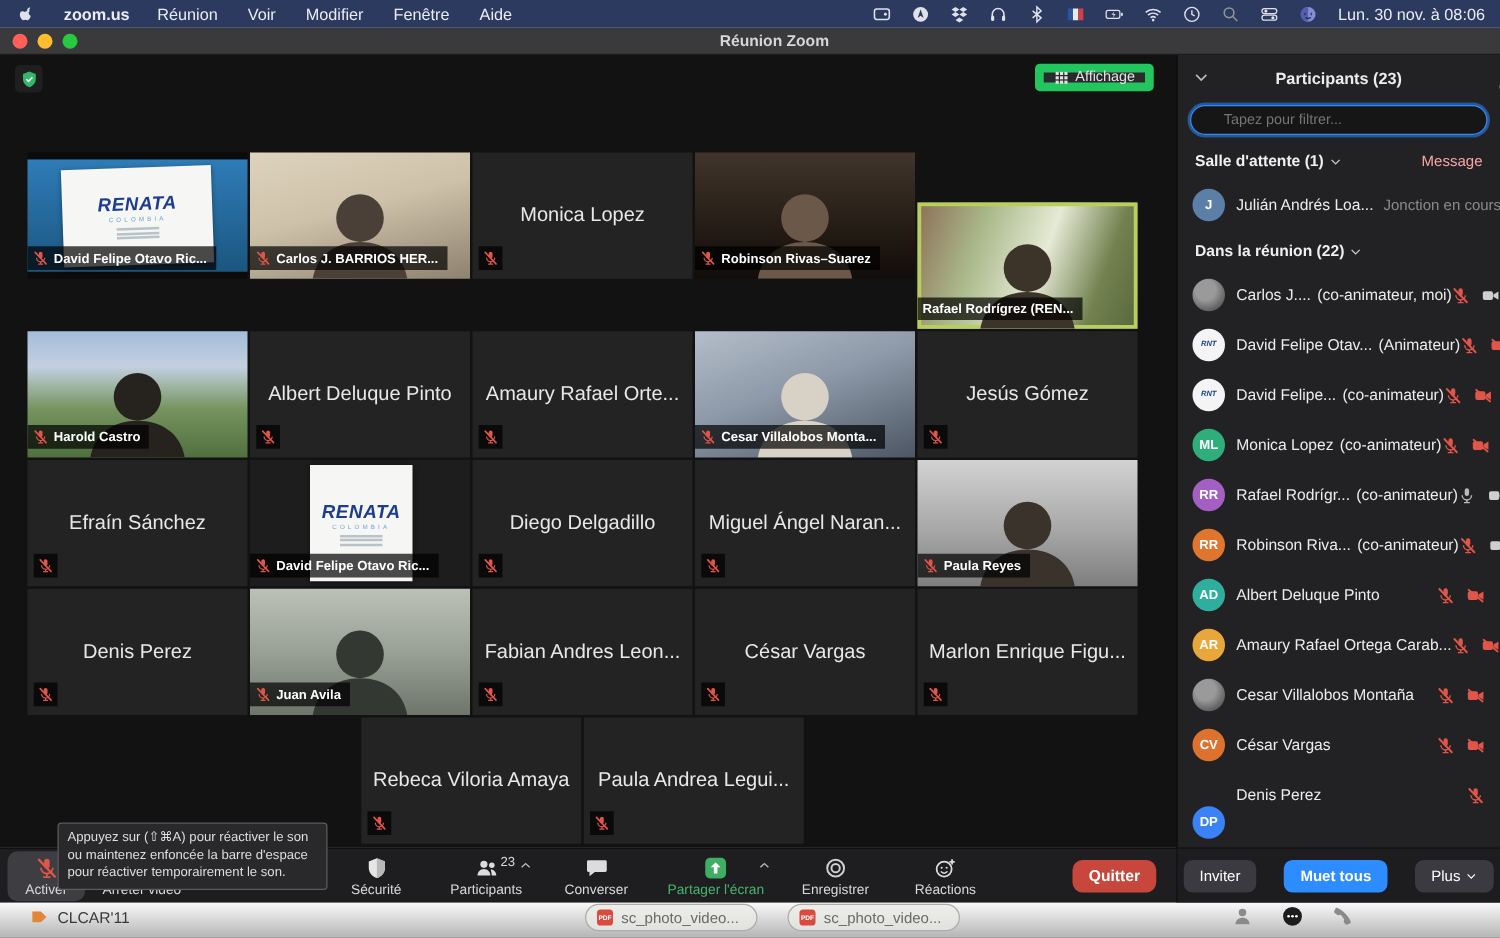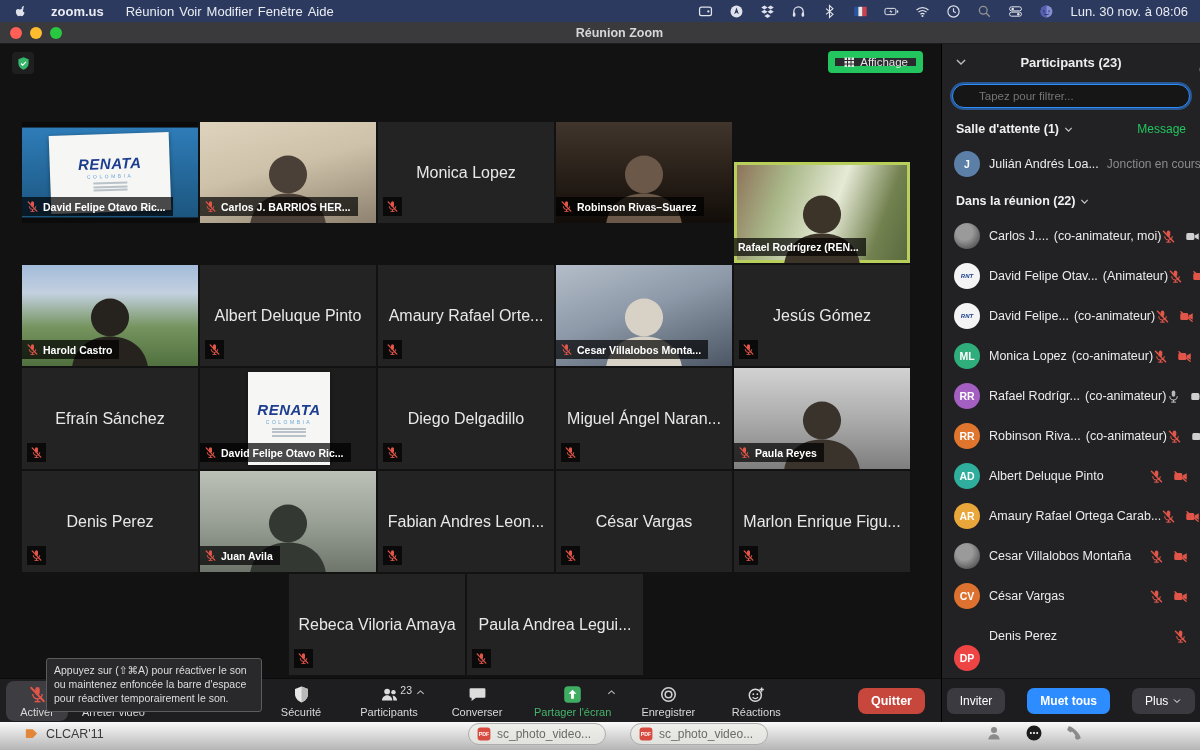--- a/index.html
+++ b/index.html
@@ -93,21 +93,21 @@
   .p-header { height:36px; display:flex; align-items:center; justify-content:center; position:relative; }
   .p-header .chev { position:absolute; left:12px; top:11px; width:14px; height:14px; color:#bbb; cursor:pointer;}
   .p-title { color:#ededed; font-size:13px; font-weight:bold; }
   .p-search-wrap { padding:4px 10px 10px; }
   .p-search { width:100%; height:24px; background:#161616; border:1px solid #2d8cff; border-radius:13px;
     box-shadow:0 0 0 2px rgba(45,140,255,.5); color:#ddd; font-size:11.5px; padding:0 8px 0 26px; outline:none; }
   .p-search-ic { position:absolute; margin:-20px 0 0 8px; width:13px; height:13px; }
   .sec-row { display:flex; align-items:center; padding:4px 14px 8px; }
   .sec-title { color:#f0f0f0; font-size:12.5px; font-weight:bold; display:flex; align-items:center; gap:4px; cursor:pointer;}
   .sec-chev { width:11px; height:11px; color:#ccc; }
-  .msg-link { margin-left:auto; color:#22c55e; font-size:12px; cursor:pointer; }
+  .msg-link { margin-left:auto; color:#fca5a5; font-size:12px; cursor:pointer; }
   .p-row { display:flex; align-items:center; height:40px; padding:0 12px; cursor:pointer; }
   .p-avatar { width:26px; height:26px; border-radius:50%; flex:none; display:flex; align-items:center;
     justify-content:center; color:#fff; font-size:10.5px; font-weight:bold; margin-right:9px; }
   .av-photo { background:radial-gradient(circle at 40% 35%,#9a9a9a 0 35%,#5c5c5c 75%); }
   .av-logo { background:#f4f4f4; color:#1d3d8f; font-size:6px; font-weight:bold; font-style:italic; }
   .p-name { color:#ececec; font-size:12.5px; white-space:nowrap; }
   .p-role { color:#ececec; font-size:12.5px; margin-left:5px; white-space:nowrap; }
   .p-status { color:#8b8b8b; font-size:12px; margin-left:8px; white-space:nowrap; }
   .p-icons { margin-left:auto; display:flex; align-items:center; gap:9px; }
   .p-ic { width:15px; height:15px; }
@@ -133,21 +133,21 @@
 <body>
 
 <div class="menubar">
   <div class="mb-left">
     <span class="mb-ic" id="apple-ic">
         <svg viewBox="0 0 24 24" width="100%" height="100%">
           <path d="M15.9 3c-1 .1-2.1.7-2.7 1.5-.6.7-1.1 1.8-.9 2.9 1.1 0 2.2-.6 2.8-1.4.6-.8 1-1.9.8-3zM12.4 8c-1.4 0-2.5.8-3.2.8-.7 0-1.8-.8-3-.8C4.5 8 3 9.5 3 12.3c0 3.3 2.5 7.2 4.3 7.2.8 0 1.5-.6 2.7-.6 1.1 0 1.7.6 2.7.6 1.9 0 4.1-3.7 4.1-5.8-1.6-.7-2.5-2-2.5-3.4 0-1.2.7-2.2 1.6-2.8-.9-1-2.2-1.5-3.5-1.5z" fill="#e9ecf3"></path>
         </svg>
       </span>
     <span class="mb-item mb-bold">zoom.us</span>
-    <span id="mb-items" style="display:flex;gap:5px;">
+    <span id="mb-items" style="display:flex;gap:24px;">
         <span class="mb-item">Réunion</span>
         <span class="mb-item">Voir</span>
         <span class="mb-item">Modifier</span>
         <span class="mb-item">Fenêtre</span>
         <span class="mb-item">Aide</span>
       </span>
   </div>
   <div class="mb-right">
     <span id="mb-status" style="display:flex;gap:16px;align-items:center;">
         <span class="mb-ic">
@@ -1009,21 +1009,21 @@
           <span class="p-ic">
             <svg viewBox="0 0 24 24" width="100%" height="100%">
               <rect x="2" y="6.5" width="13" height="11" rx="2.5" fill="#e25549"></rect>
   <path d="M15.5 10.5l6.5-3.8v10.6l-6.5-3.8z" fill="#e25549"></path>
               <line x1="3" y1="4.5" x2="21" y2="19.5" stroke="#e25549" stroke-width="2.2" stroke-linecap="round"></line>
             </svg>
           </span>
         </span>
       </div>
       <div class="p-row">
-        <span class="p-avatar" style="background: #ef4444; margin-top: 44px;">DP</span>
+        <span class="p-avatar" style="background: #3b82f6; margin-top: 44px;">DP</span>
         <span class="p-name">Denis Perez</span>
         <span class="p-icons">
           <span class="p-ic">
             <svg viewBox="0 0 24 24" width="100%" height="100%">
               <rect x="9.2" y="2.5" width="5.6" height="10" rx="2.8" fill="#e25549"></rect>
   <path d="M6 11.5a6 6 0 0 0 12 0" fill="none" stroke="#e25549" stroke-width="1.8"></path>
   <line x1="12" y1="17.5" x2="12" y2="20.8" stroke="#e25549" stroke-width="1.8"></line>
   <line x1="8.3" y1="21" x2="15.7" y2="21" stroke="#e25549" stroke-width="1.8"></line>
               <line x1="4" y1="3.5" x2="20" y2="20.5" stroke="#e25549" stroke-width="2.4" stroke-linecap="round"></line>
             </svg>

